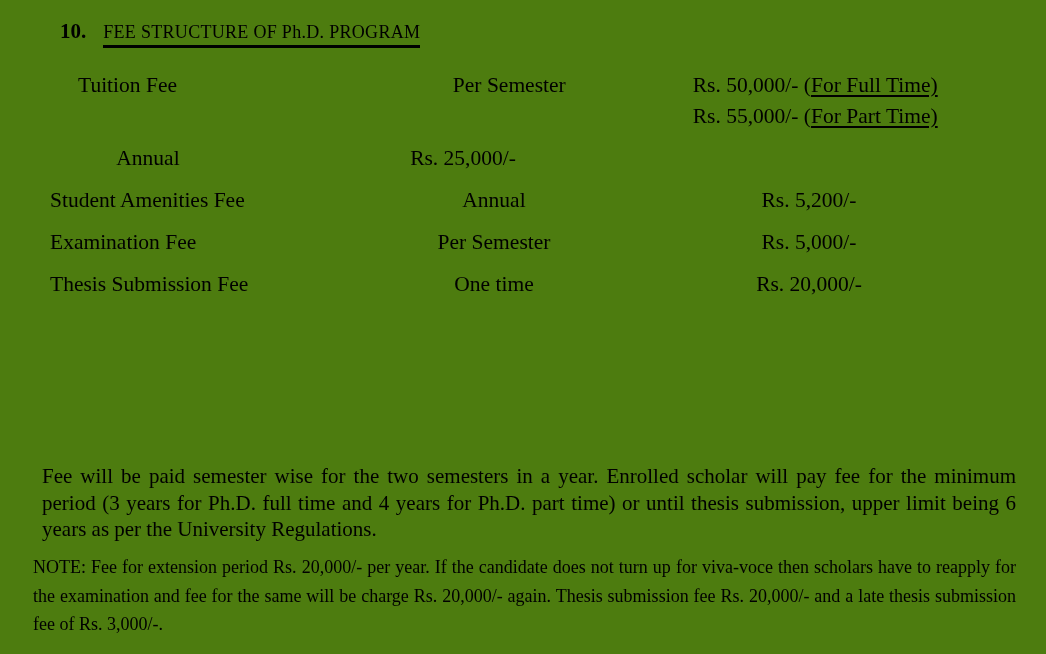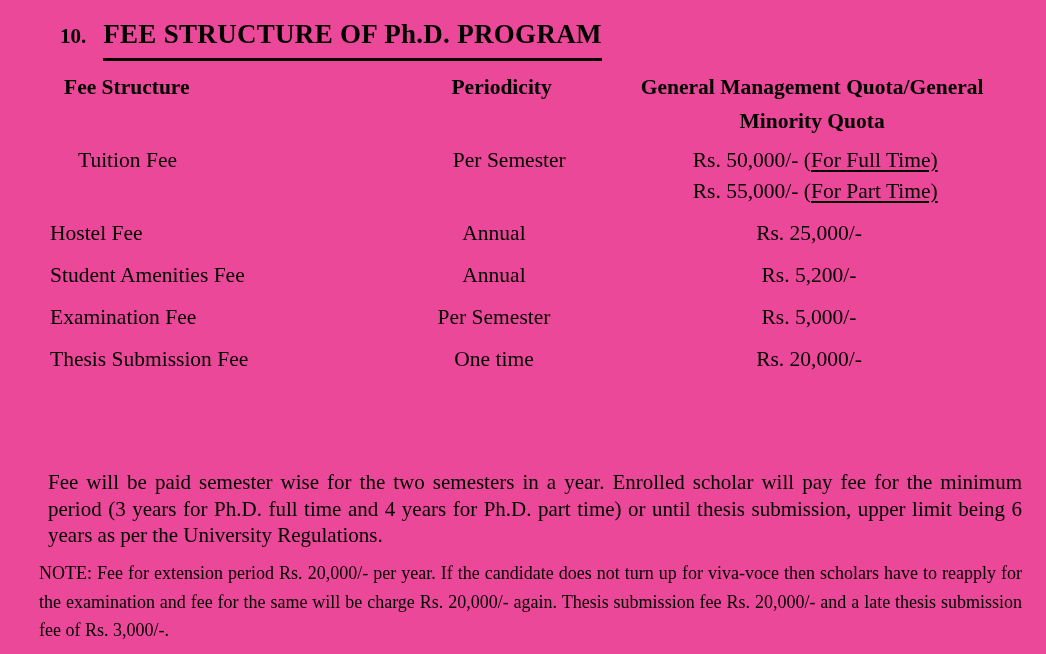--- a/index.html
+++ b/index.html
@@ -2,76 +2,67 @@
 <html><head>
 <meta charset="utf-8">
 <style>
   html, body { margin: 0; padding: 0; }
   body {
     width: 1046px; height: 654px;
     background: #ffffff;
     font-family: "Liberation Serif", serif;
     color: #000000;
   }
-  .page { position: relative; width: 1046px; height: 654px; background: #ec4899; overflow: hidden; }
+  .page { position: relative; width: 1046px; height: 654px; background: #4d7c0f; overflow: hidden; }
 
   
   .heading { position: absolute; top: 19px; left: 60px; display: flex; align-items: baseline; }
   .h-num { font-size: 21px; font-weight: bold; margin-right: 17px; }
-  .h-title { font-size: 27px; font-weight: bold; border-bottom: 3.5px solid #000; padding-bottom: 8px; letter-spacing: 0.3px; }
+  .h-title { font-size: 18px; font-weight: normal; border-bottom: 3.5px solid #000; padding-bottom: 2px; letter-spacing: 0.3px; }
 
   
   .fee-table { position: absolute; top: 70px; left: 50px; width: 976px; font-size: 21.5px; }
   .thead { display: flex; font-weight: bold; line-height: 34px; margin-bottom: 7px; }
   .thead .c1 { padding-left: 14px; }
   .trow { display: flex; line-height: 24px; margin-bottom: 18px; }
   .trow.multi { line-height: 31px; margin-bottom: 14px; margin-left: 28px; }
   .c1 { width: 346px; text-align: left; }
   .c2 { width: 196px; text-align: center; }
   .c3 { width: 434px; text-align: center; }
   .u { text-decoration: underline; text-decoration-thickness: 1.5px; text-underline-offset: 3px; }
 
   
-  .para { position: absolute; margin: 8px; text-align: justify; }
+  .para { position: absolute; margin: 2px; text-align: justify; }
   .p1 { top: 461px; left: 40px; width: 974px; font-size: 21px; line-height: 26.5px; }
   .p2 { top: 551px; left: 31px; width: 983px; font-size: 18px; line-height: 28.5px; }
 </style>
 </head>
 <body>
 
 <div class="page">
 
   <div class="heading">
     <span class="h-num">10.</span>
     <span class="h-title">FEE STRUCTURE OF Ph.D. PROGRAM</span>
   </div>
 
   <div class="fee-table">
 
-    <div class="thead">
-      <div class="c1">Fee Structure</div>
-      <div class="c2">Periodicity</div>
-      <div class="c3">
-        <div>General Management Quota/General</div>
-        <div>Minority Quota</div>
-      </div>
-    </div>
 
     <div class="trow multi">
       <div class="c1">Tuition Fee</div>
       <div class="c2">Per Semester</div>
       <div class="c3">
         <div><span>Rs. 50,000/- (</span><span class="u">For Full Time)</span></div>
         <div><span>Rs. 55,000/- (</span><span class="u">For Part Time)</span></div>
       </div>
     </div>
 
 
     <div class="trow">
-      <div class="c1">Hostel Fee</div>
       <div class="c2">Annual</div>
       <div class="c3">Rs. 25,000/-</div>
     </div>
 
     <div class="trow">
       <div class="c1">Student Amenities Fee</div>
       <div class="c2">Annual</div>
       <div class="c3">Rs. 5,200/-</div>
     </div>
 

